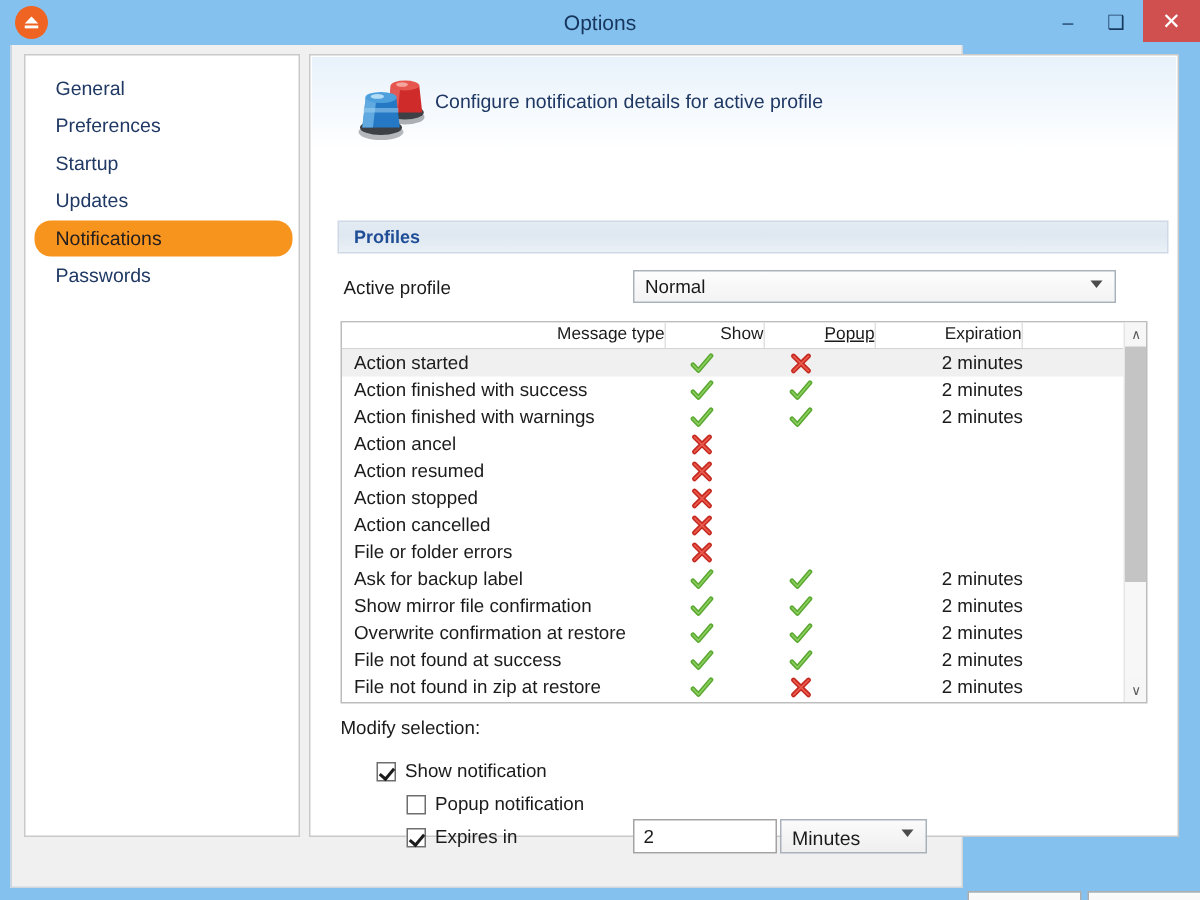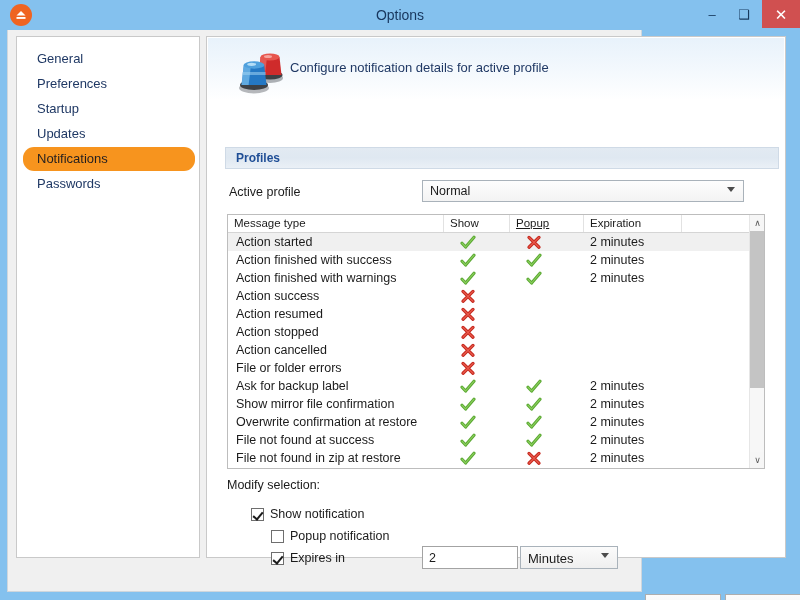--- a/index.html
+++ b/index.html
@@ -85,20 +85,21 @@
     background: #f7941e;
     color: #231f20;
   }
 
   
   #panel {
     position: absolute; left: 198px; top: 6px;
     width: 580px; height: 522px;
     background: #ffffff;
     border: 1px solid #c9c9c9;
+    text-align: right;
   }
 
   #panel-head {
     position: absolute; left: 1px; top: 1px;
     width: 576px; height: 62px;
     background: linear-gradient(to bottom, #e8f2fb 0%, #f4f9fd 55%, #ffffff 100%);
   }
   #beacon-icon {
     position: absolute; left: 26px; top: 6px;
     width: 56px; height: 52px;
@@ -419,21 +420,21 @@
               </div>
               <div class="cell-popup">
                 <span class="mark"><svg width="16" height="15" viewBox="0 0 16 15">
                     <path d="M2 8.2 L5.6 12 L14 2.2" stroke="#5aa832" stroke-width="3.1" fill="none" stroke-linecap="round" stroke-linejoin="round"></path>
                     <path d="M2 8.2 L5.6 12 L14 2.2" stroke="#8ccf5e" stroke-width="1.1" fill="none" stroke-linecap="round" stroke-linejoin="round"></path>
                   </svg></span>
               </div>
               <div class="cell-exp">2 minutes</div>
             </div>
             <div class="trow" style="top: 54px;">
-              <div class="cell-name">Action success</div>
+              <div class="cell-name">Action ancel</div>
               <div class="cell-show">
                 <span class="mark"><svg width="16" height="15" viewBox="0 0 16 15">
                     <path d="M3 2.4 L13 12.2 M13 2.4 L3 12.2" stroke="#c5291f" stroke-width="3.3" fill="none" stroke-linecap="round"></path>
                     <path d="M3 2.4 L13 12.2 M13 2.4 L3 12.2" stroke="#ea5a4c" stroke-width="1.2" fill="none" stroke-linecap="round"></path>
                   </svg></span>
               </div>
               <div class="cell-popup"></div>
               <div class="cell-exp"></div>
             </div>
             <div class="trow" style="top: 72px;">

